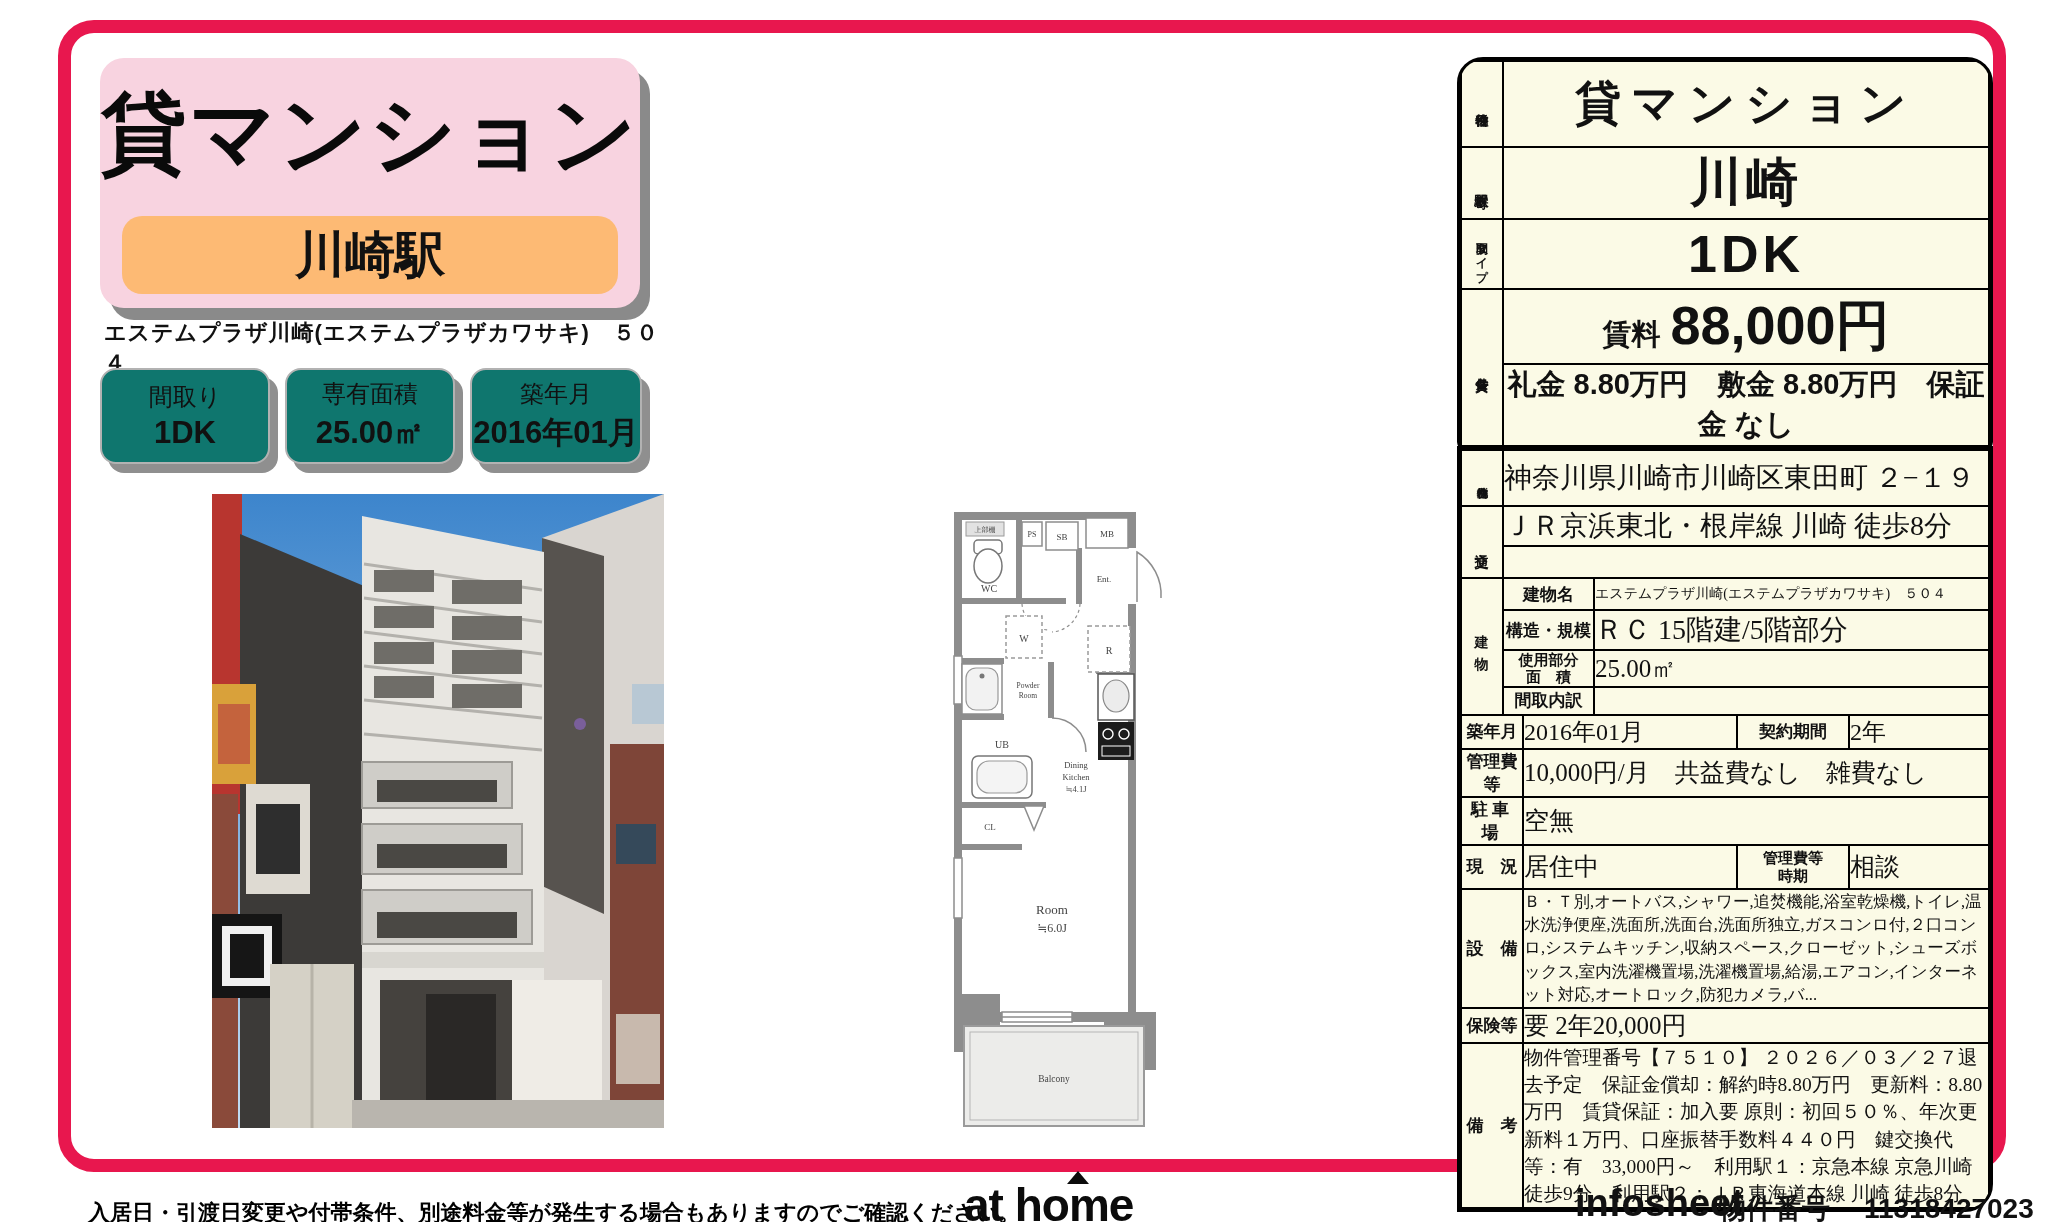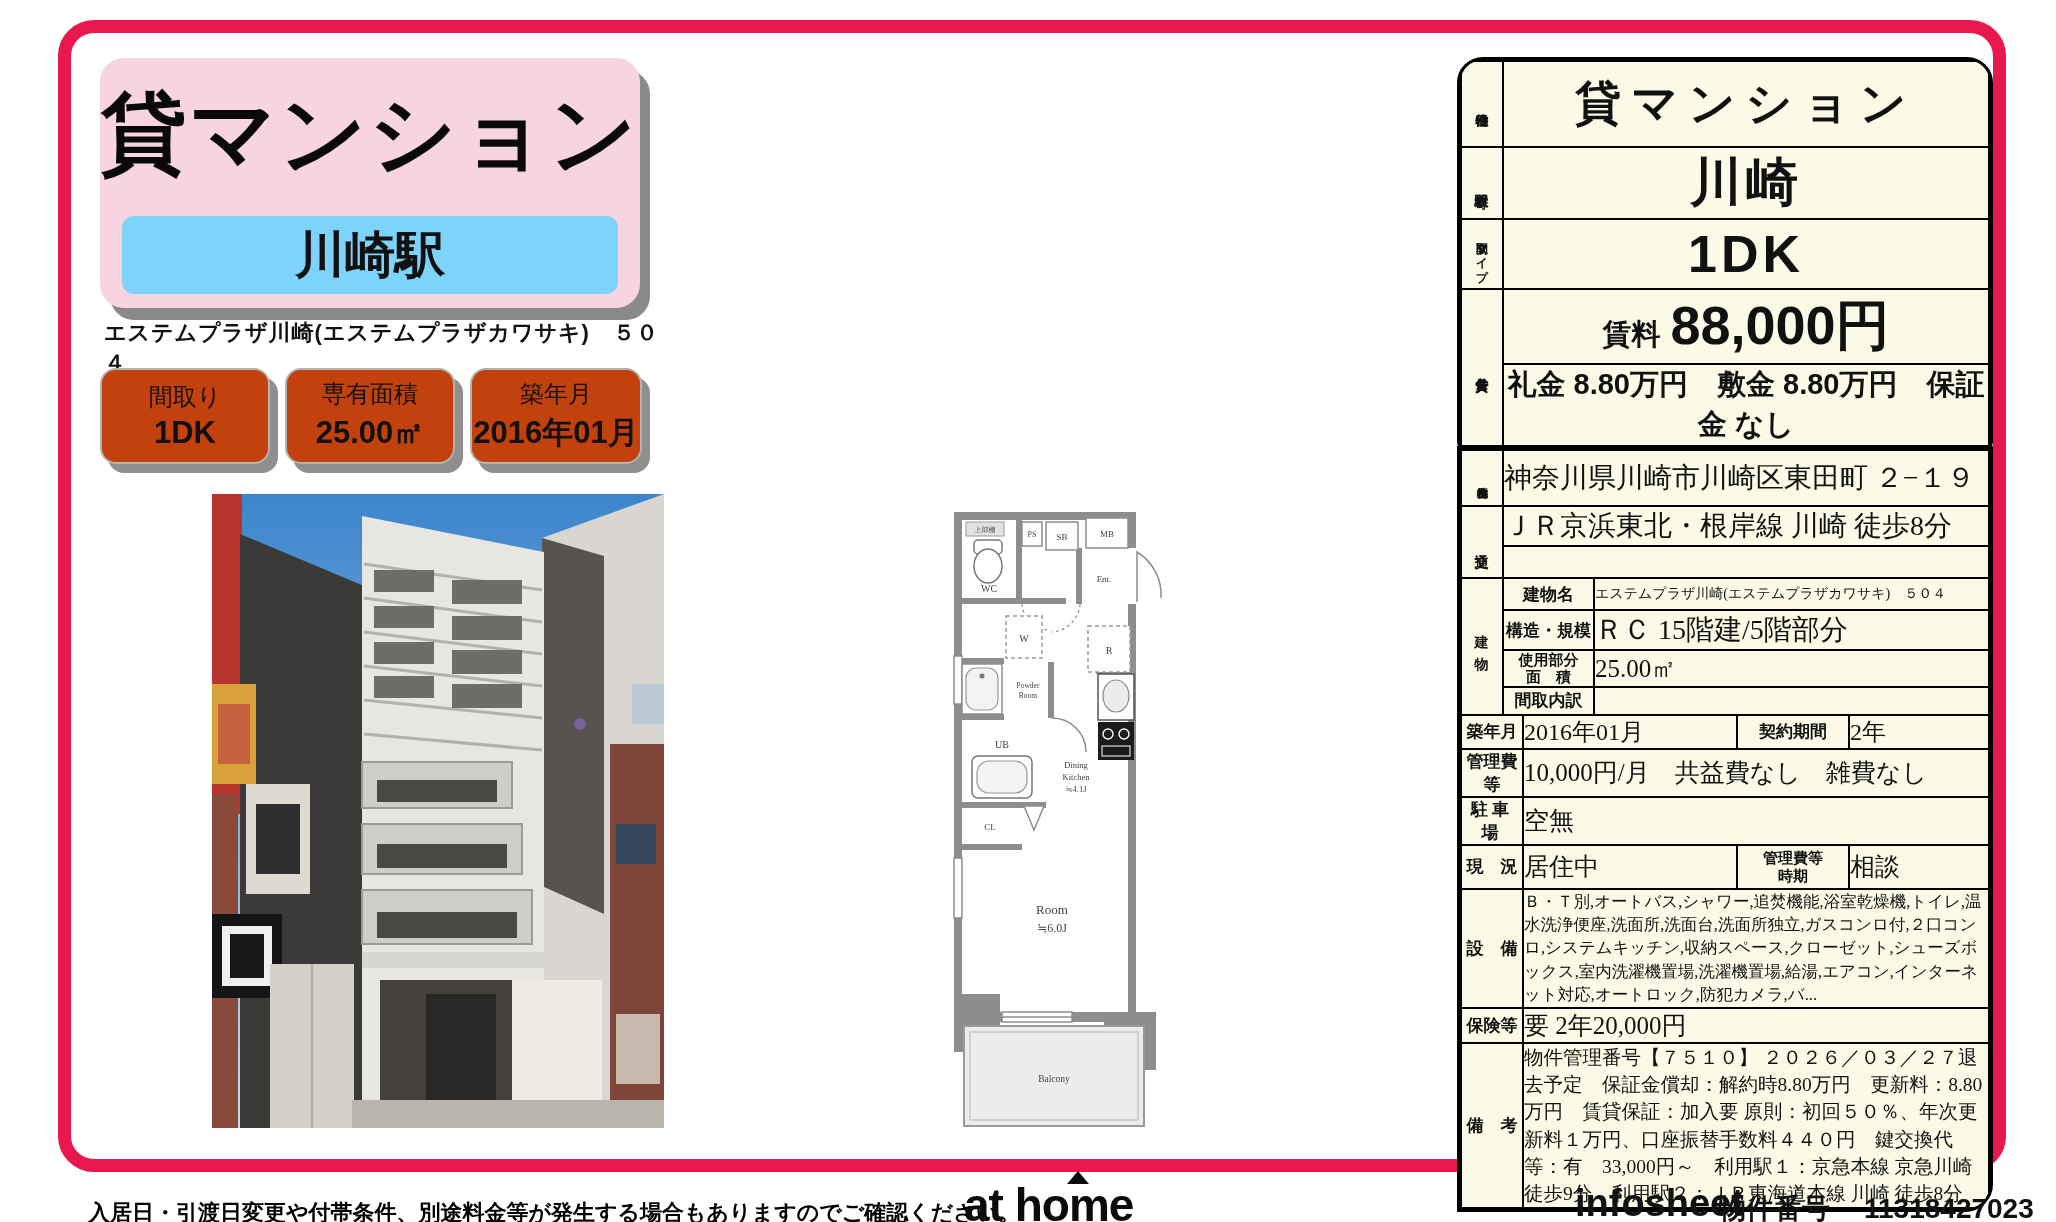--- a/index.html
+++ b/index.html
@@ -12,27 +12,27 @@
          font-family:var(--gothic);color:#111;}
   .frame{position:absolute;left:58px;top:20px;width:1948px;height:1152px;
          border:13px solid var(--accent);border-radius:36px;box-sizing:border-box;}
 
   
   .title-card{position:absolute;left:100px;top:58px;width:540px;height:250px;
       background:var(--pink-card);border-radius:24px;box-shadow:10px 12px 0 #8a8a8a;}
   .title-type{position:absolute;left:0;right:0;top:18px;text-align:center;
       font-size:86px;font-weight:bold;letter-spacing:2px;color:#0a0a0a;}
   .title-station-box{position:absolute;left:22px;right:22px;bottom:14px;height:78px;
-      background:#7dd3fc;border-radius:12px;display:flex;align-items:center;justify-content:center;}
+      background:#fdba74;border-radius:20px;display:flex;align-items:center;justify-content:center;}
   .title-station-box span{font-size:50px;font-weight:bold;}
   .bname-line{position:absolute;left:104px;top:318px;width:560px;
       font-size:22px;font-weight:bold;letter-spacing:1px;}
 
   
-  .sbox{position:absolute;top:368px;width:166px;height:92px;background:#c2410c;
+  .sbox{position:absolute;top:368px;width:166px;height:92px;background:#0f766e;
       border:2px solid #b2b2b2;border-radius:16px;box-shadow:8px 9px 0 #8f8f8f;
       display:flex;flex-direction:column;align-items:center;justify-content:center;}
   .sbox .lb{font-size:24px;}
   .sbox .vl{font-size:31px;font-weight:bold;margin-top:2px;}
 
   
   .cp-title{position:absolute;left:685px;top:280px;width:765px;height:40px;
       background:linear-gradient(100deg,#f3f3a4 0%,#fafad0 55%,#fefef0 100%);
       font-size:29px;font-weight:bold;color:#2b2b1a;line-height:40px;padding-left:10px;box-sizing:border-box;}
   .cp-body{position:absolute;left:685px;top:334px;width:780px;font-size:21px;

